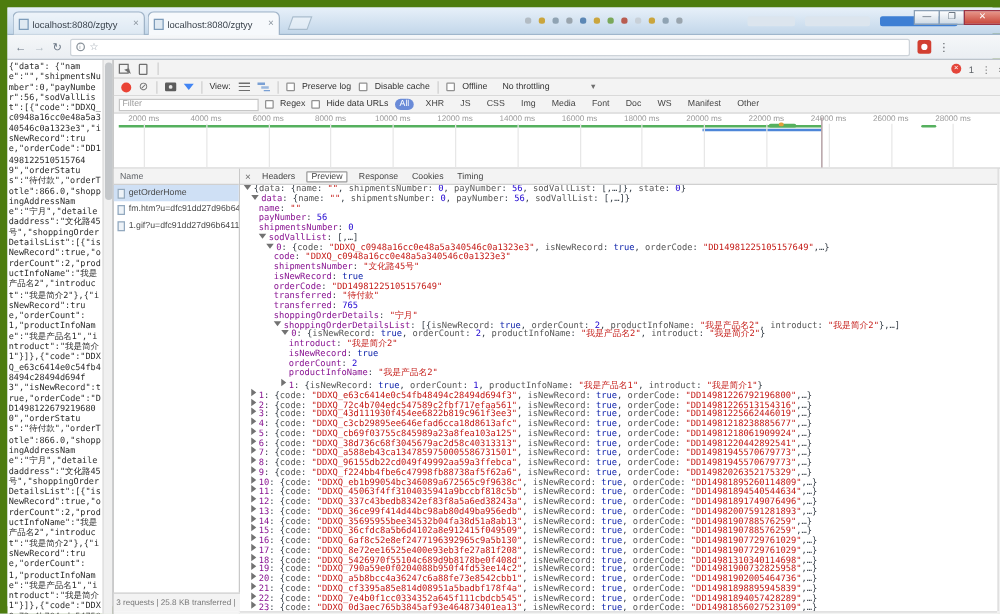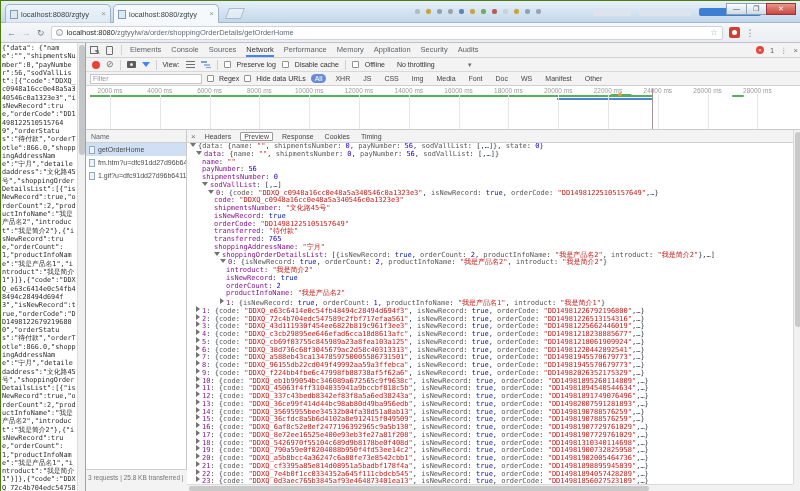--- a/index.html
+++ b/index.html
@@ -2,21 +2,21 @@
 <html><head>
 <meta charset="utf-8">
 <style>
   html,body{margin:0;padding:0;}
   body{width:800px;height:491px;overflow:hidden;position:relative;
        font-family:"Liberation Sans",sans-serif;background:#dce8f5;
        -webkit-font-smoothing:antialiased;}
   *{box-sizing:border-box;}
 
   
-  .win{position:absolute;inset:0;border:1px solid #4d7c0f;}
+  .win{position:absolute;inset:0;border:6px solid #4d7c0f;}
   .titlebar{position:absolute;left:0;top:0;width:800px;height:22px;
     background:linear-gradient(#e7f0f9,#c3d7ea);border-bottom:1px solid #9fb6cc;}
   .tab{position:absolute;top:3px;height:19px;width:106px;border-radius:5px 5px 0 0;
     border:1px solid #a0b4c8;border-bottom:none;display:flex;align-items:center;
     padding:0 4px;gap:3px;background:rgba(255,255,255,.45);}
   .tab.active{background:#f6f9fc;}
   .tab .fav{width:8px;height:9px;background:#dfe9f2;border:1px solid #7d9cba;flex:0 0 auto;}
   .tab .t{font-size:7.5px;color:#3a434c;white-space:nowrap;overflow:hidden;flex:1;}
   .tab .x{font-size:8px;color:#8a949e;line-height:8px;flex:0 0 auto;}
   .newtab{position:absolute;left:226px;top:7px;width:16px;height:11px;
@@ -185,51 +185,39 @@
       <span class="wb close">✕</span>
     </div>
   </div>
 
   <div class="addrbar">
     <span class="navic">←</span>
     <span class="navic dis">→</span>
     <span class="navic">↻</span>
     <div class="urlbox">
       <span class="iinfo">i</span>
-      <span class="url"><span class="host">localhost:8080</span><span class="path">/zgtyylw/a/order/shoppingOrderDetails/getOrderHome</span></span>
       <span class="star">☆</span>
     </div>
     <span class="extic"></span>
     <span class="menu3">⋮</span>
   </div>
 
   <div class="pagestrip">
     <div class="rawjson">{"data": {"name":"","shipmentsNumber":0,"payNumber":56,"sodVallList":[{"code":"DDXQ_c0948a16cc0e48a5a340546c0a1323e3","isNewRecord":true,"orderCode":"DD14981225105157649","orderStatus":"待付款","orderTotle":866.0,"shoppingAddressName":"宁月","detailedaddress":"文化路45号","shoppingOrderDetailsList":[{"isNewRecord":true,"orderCount":2,"productInfoName":"我是产品名2","introduct":"我是简介2"},{"isNewRecord":true,"orderCount":1,"productInfoName":"我是产品名1","introduct":"我是简介1"}]},{"code":"DDXQ_e63c6414e0c54fb48494c28494d694f3","isNewRecord":true,"orderCode":"DD14981226792196800","orderStatus":"待付款","orderTotle":866.0,"shoppingAddressName":"宁月","detailedaddress":"文化路45号","shoppingOrderDetailsList":[{"isNewRecord":true,"orderCount":2,"productInfoName":"我是产品名2","introduct":"我是简介2"},{"isNewRecord":true,"orderCount":1,"productInfoName":"我是产品名1","introduct":"我是简介1"}]},{"code":"DDXQ_72c4b704edc547589c2fbf717efaa561","isNewRecord":true,"orderCode":"DD14981226513154316"</div>
     <div class="pscroll">
         <div class="thumb"></div>
       </div>
   </div>
 
   <div class="devtools">
 
     <div class="dt-header">
       <span class="insp"></span>
       <span class="devic"></span>
       <span class="vsep"></span>
-      <span class="dt-tabs" id="dt-tabs">
-          <span class="dt-tab">Elements</span>
-          <span class="dt-tab">Console</span>
-          <span class="dt-tab">Sources</span>
-          <span class="dt-tab active">Network</span>
-          <span class="dt-tab">Performance</span>
-          <span class="dt-tab">Memory</span>
-          <span class="dt-tab">Application</span>
-          <span class="dt-tab">Security</span>
-          <span class="dt-tab">Audits</span>
-        </span>
       <span class="dt-right">
         <span class="errbadge">×</span>
         <span class="errcount">1</span>
         <span class="gray">⋮</span>
         <span class="gray">×</span>
       </span>
     </div>
 
     <div class="dt-toolbar">
       <span class="recdot"></span>
@@ -349,21 +337,21 @@
             <div class="tl" style="padding-left: 15px;"><span class="sk">payNumber</span><span class="sp">: </span><span class="sn">56</span></div>
             <div class="tl" style="padding-left: 15px;"><span class="sk">shipmentsNumber</span><span class="sp">: </span><span class="sn">0</span></div>
             <div class="tl" style="padding-left: 15px;"><span class="arr v"></span><span class="sk">sodVallList</span><span class="sp">: [,…]</span></div>
             <div class="tl" style="padding-left: 21px;"><span class="arr v"></span><span class="sk">0</span><span class="sp">: {</span><span class="sg">code</span><span class="sp">: </span><span class="ss">"DDXQ_c0948a16cc0e48a5a340546c0a1323e3"</span><span class="sp">, </span><span class="sg">isNewRecord</span><span class="sp">: </span><span class="sb">true</span><span class="sp">, </span><span class="sg">orderCode</span><span class="sp">: </span><span class="ss">"DD14981225105157649"</span><span class="sp">,…}</span></div>
             <div class="tl" style="padding-left: 27px;"><span class="sk">code</span><span class="sp">: </span><span class="ss">"DDXQ_c0948a16cc0e48a5a340546c0a1323e3"</span></div>
             <div class="tl" style="padding-left: 27px;"><span class="sk">shipmentsNumber</span><span class="sp">: </span><span class="ss">"文化路45号"</span></div>
             <div class="tl" style="padding-left: 27px;"><span class="sk">isNewRecord</span><span class="sp">: </span><span class="sb">true</span></div>
             <div class="tl" style="padding-left: 27px;"><span class="sk">orderCode</span><span class="sp">: </span><span class="ss">"DD14981225105157649"</span></div>
             <div class="tl" style="padding-left: 27px;"><span class="sk">transferred</span><span class="sp">: </span><span class="ss">"待付款"</span></div>
             <div class="tl" style="padding-left: 27px;"><span class="sk">transferred</span><span class="sp">: </span><span class="sn">765</span></div>
-            <div class="tl" style="padding-left: 27px;"><span class="sk">shoppingAddressName</span><span class="sp">: </span><span class="ss">"宁月"</span></div>
+            <div class="tl" style="padding-left: 27px;"><span class="sk">shoppingOrderDetails</span><span class="sp">: </span><span class="ss">"宁月"</span></div>
             <div class="tl" style="padding-left: 27px;"><span class="arr v"></span><span class="sk">shoppingOrderDetailsList</span><span class="sp">: [{</span><span class="sg">isNewRecord</span><span class="sp">: </span><span class="sb">true</span><span class="sp">, </span><span class="sg">orderCount</span><span class="sp">: </span><span class="sn">2</span><span class="sp">, </span><span class="sg">productInfoName</span><span class="sp">: </span><span class="ss">"我是产品名2"</span><span class="sp">, </span><span class="sg">introduct</span><span class="sp">: </span><span class="ss">"我是简介2"</span><span class="sp">},…]</span></div>
             <div class="tl" style="padding-left: 33px;"><span class="arr v"></span><span class="sk">0</span><span class="sp">: {</span><span class="sg">isNewRecord</span><span class="sp">: </span><span class="sb">true</span><span class="sp">, </span><span class="sg">orderCount</span><span class="sp">: </span><span class="sn">2</span><span class="sp">, </span><span class="sg">productInfoName</span><span class="sp">: </span><span class="ss">"我是产品名2"</span><span class="sp">, </span><span class="sg">introduct</span><span class="sp">: </span><span class="ss">"我是简介2"</span><span class="sp">}</span></div>
             <div class="tl" style="padding-left: 39px;"><span class="sk">introduct</span><span class="sp">: </span><span class="ss">"我是简介2"</span></div>
             <div class="tl" style="padding-left: 39px;"><span class="sk">isNewRecord</span><span class="sp">: </span><span class="sb">true</span></div>
             <div class="tl" style="padding-left: 39px;"><span class="sk">orderCount</span><span class="sp">: </span><span class="sn">2</span></div>
             <div class="tl" style="padding-left: 39px;"><span class="sk">productInfoName</span><span class="sp">: </span><span class="ss">"我是产品名2"</span></div>
             <div class="tl" style="padding-left: 33px;"><span class="arr r"></span><span class="sk">1</span><span class="sp">: {</span><span class="sg">isNewRecord</span><span class="sp">: </span><span class="sb">true</span><span class="sp">, </span><span class="sg">orderCount</span><span class="sp">: </span><span class="sn">1</span><span class="sp">, </span><span class="sg">productInfoName</span><span class="sp">: </span><span class="ss">"我是产品名1"</span><span class="sp">, </span><span class="sg">introduct</span><span class="sp">: </span><span class="ss">"我是简介1"</span><span class="sp">}</span></div>
             <div class="tl" style="padding-left: 9px;"><span class="arr r"></span><span class="sk">1</span><span class="sp">: {</span><span class="sg">code</span><span class="sp">: </span><span class="ss">"DDXQ_e63c6414e0c54fb48494c28494d694f3"</span><span class="sp">, </span><span class="sg">isNewRecord</span><span class="sp">: </span><span class="sb">true</span><span class="sp">, </span><span class="sg">orderCode</span><span class="sp">: </span><span class="ss">"DD14981226792196800"</span><span class="sp">,…}</span></div>
             <div class="tl" style="padding-left: 9px;"><span class="arr r"></span><span class="sk">2</span><span class="sp">: {</span><span class="sg">code</span><span class="sp">: </span><span class="ss">"DDXQ_72c4b704edc547589c2fbf717efaa561"</span><span class="sp">, </span><span class="sg">isNewRecord</span><span class="sp">: </span><span class="sb">true</span><span class="sp">, </span><span class="sg">orderCode</span><span class="sp">: </span><span class="ss">"DD14981226513154316"</span><span class="sp">,…}</span></div>
             <div class="tl" style="padding-left: 9px;"><span class="arr r"></span><span class="sk">3</span><span class="sp">: {</span><span class="sg">code</span><span class="sp">: </span><span class="ss">"DDXQ_43d111930f454ee6822b819c961f3ee3"</span><span class="sp">, </span><span class="sg">isNewRecord</span><span class="sp">: </span><span class="sb">true</span><span class="sp">, </span><span class="sg">orderCode</span><span class="sp">: </span><span class="ss">"DD14981225662446019"</span><span class="sp">,…}</span></div>

